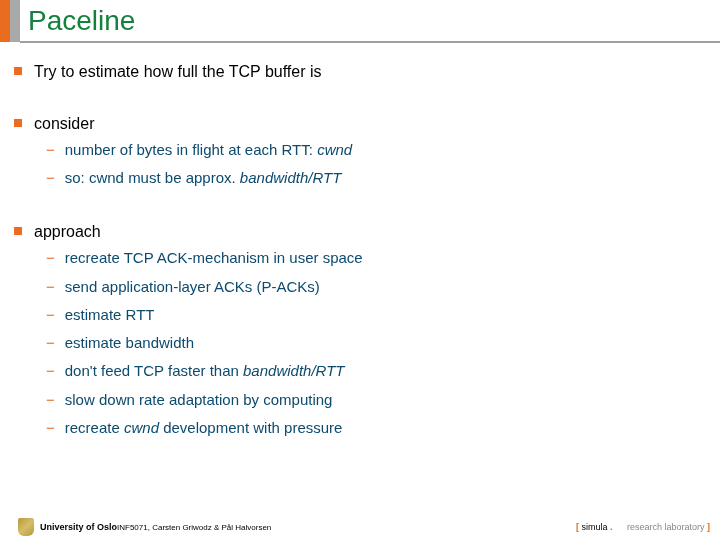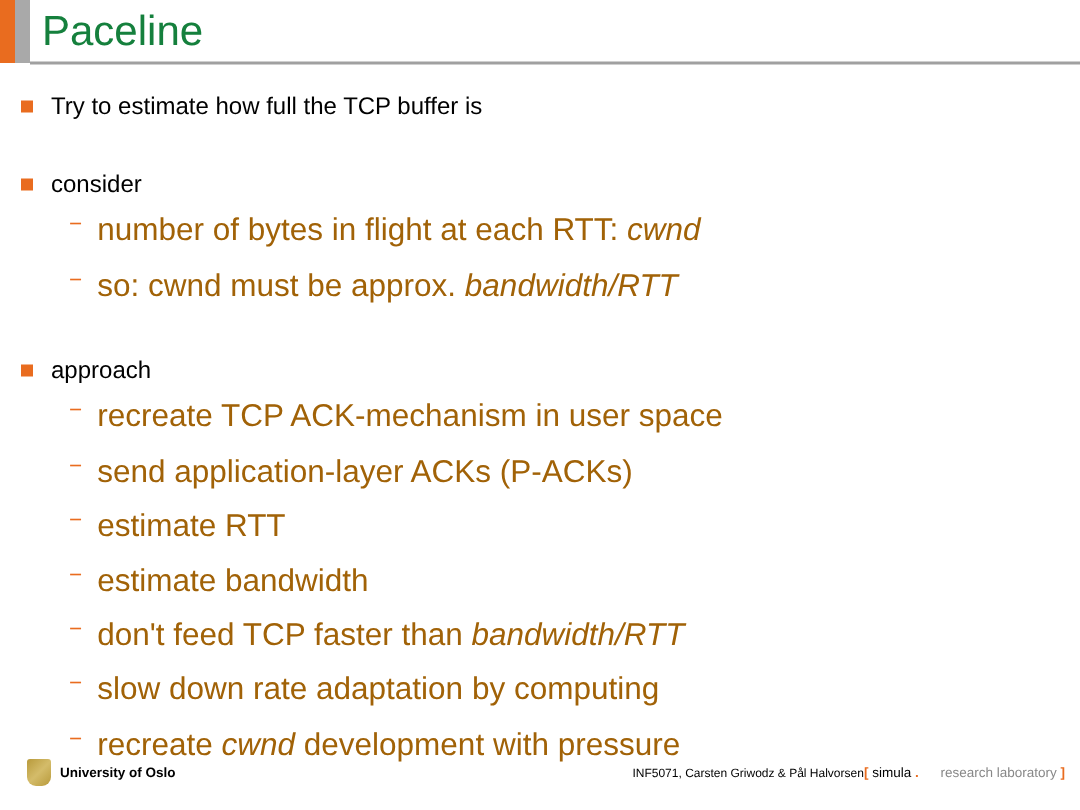--- a/index.html
+++ b/index.html
@@ -72,28 +72,28 @@
     margin-bottom: 8px;
   }
   .sub-dash {
     color: #e96c1f;
     font-size: 15px;
     margin-right: 10px;
     line-height: 1.35;
     flex-shrink: 0;
   }
   .sub-text {
-    font-size: 21px;
-    color: #a16207;
+    font-size: 15px;
+    color: #0c4a6e;
     line-height: 1.35;
   }
   .italic { font-style: italic; }
   .footer {
     position: absolute;
-    bottom: 16px;
+    bottom: 4px;
     left: 0;
     right: 0;
     display: flex;
     align-items: center;
     justify-content: space-between;
     padding: 0 10px 0 18px;
   }
   .footer-left {
     display: flex;
     align-items: center;
@@ -106,21 +106,21 @@
     border-radius: 2px 2px 6px 6px;
   }
   .uni-text {
     font-size: 9px;
     font-weight: bold;
     color: #000;
   }
   .footer-center {
     font-size: 8px;
     color: #000;
-    text-align: right;
+    text-align: left;
     flex: 1;
   }
   .footer-right {
     font-size: 9px;
     white-space: nowrap;
   }
   .br-o { color: #e96c1f; font-weight: bold; }
   .br-b { color: #000; font-weight: normal; }
   .br-g { color: #888; padding-left: 12px; }
 </style>

